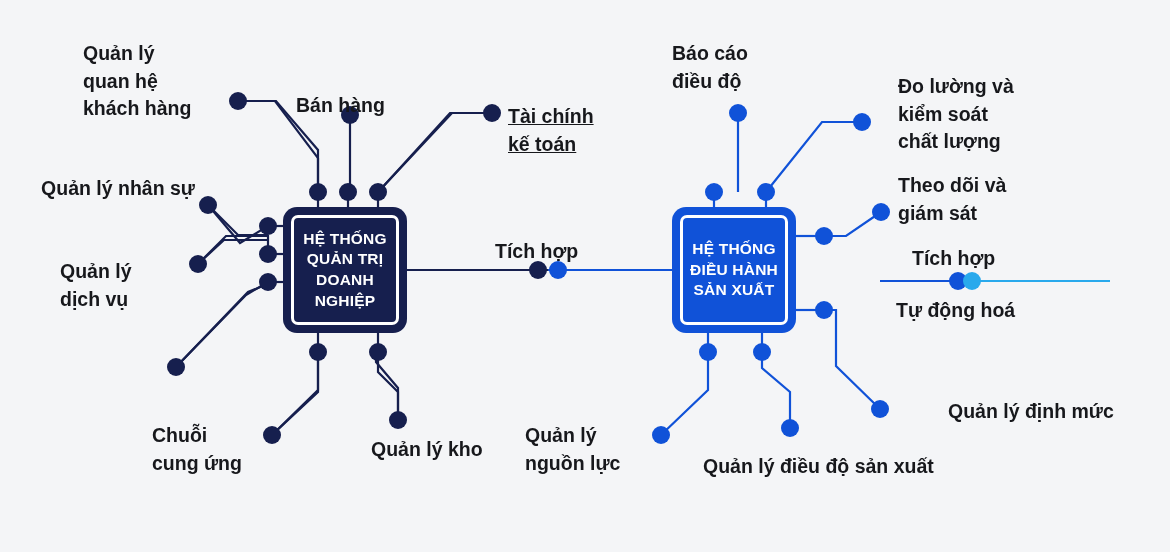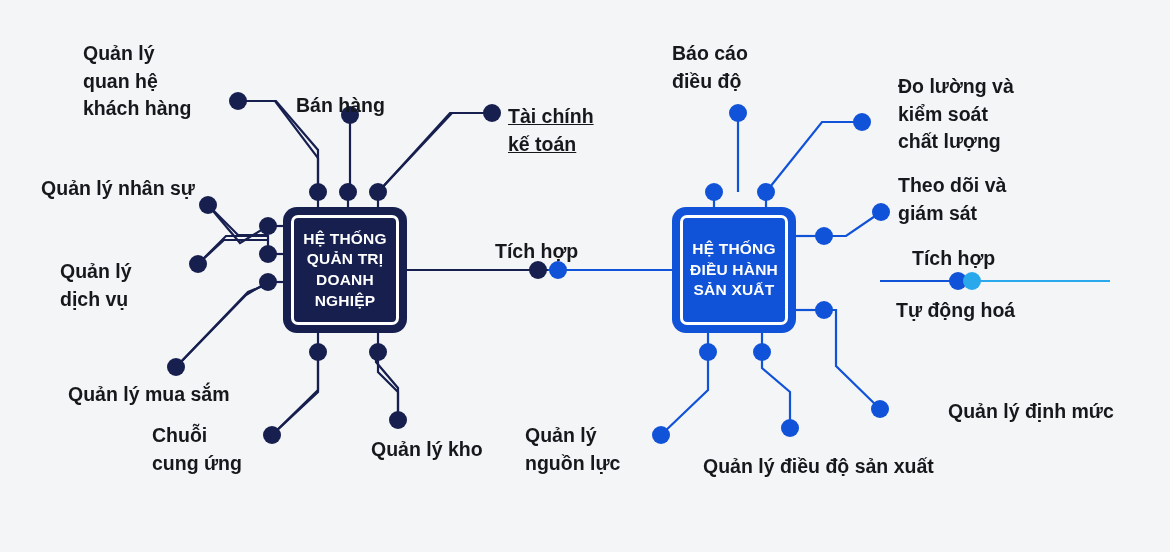--- a/index.html
+++ b/index.html
@@ -232,21 +232,20 @@
   <div class="lbl lf" style="left:296px; top:84px;margin-top:8px;">Bán hàng</div>
 
   <div class="lbl lf" style="left:508px; top:103px;text-decoration:underline;">Tài chính
 kế toán</div>
 
   <div class="lbl rt" style="left:20px; top:155px; width:175px;margin-top:20px;">Quản lý nhân sự</div>
 
   <div class="lbl ctr" style="left:60px; top:258px; width:120px;">Quản lý
 dịch vụ</div>
 
-  <div class="lbl lf" style="left:68px; top:381px;">Quản lý mua sắm</div>
 
   <div class="lbl ctr" style="left:152px; top:422px; width:130px;">Chuỗi
 cung ứng</div>
 
   <div class="lbl lf" style="left:331px; top:436px;margin-left:40px;">Quản lý kho</div>
 
   <div class="lbl ctr" style="left:672px; top:40px; width:132px;">Báo cáo
 điều độ</div>
 
   <div class="lbl lf" style="left:898px; top:73px;">Đo lường và

